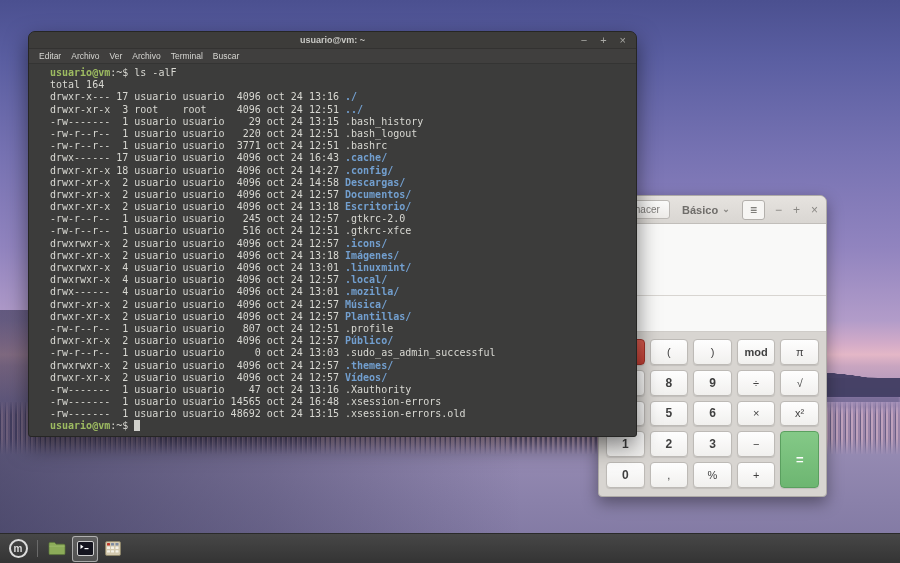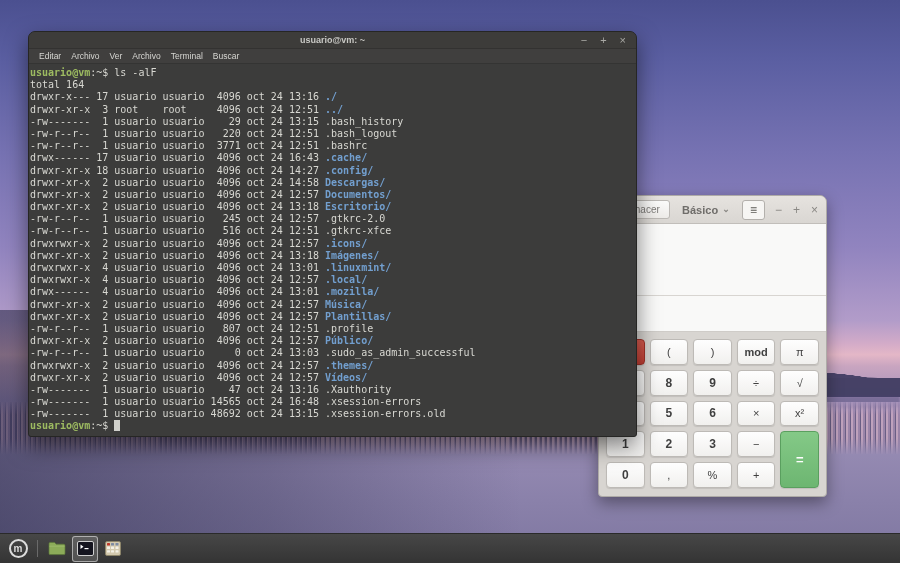--- a/index.html
+++ b/index.html
@@ -63,21 +63,21 @@
     box-shadow:0 9px 22px rgba(0,0,0,.5); }
   .term-titlebar { position:relative; height:17px; background:#3d3c3a;
     border-bottom:1px solid #333231; border-radius:6px 6px 0 0; }
   .term-title { position:absolute; left:0; right:0; top:3px; text-align:center;
     font-size:9px; font-weight:bold; color:#c8c8c4; }
   .term-controls { position:absolute; right:10px; top:2px; display:flex; gap:13px; }
   .term-controls span { color:#a9a9a5; font-size:11px; line-height:13px; }
   .term-menubar { height:15px; background:#403f3e; border-bottom:1px solid #343433;
     display:flex; align-items:center; padding-left:5px; }
   .tmenu { font-size:8.5px; color:#d6d6d2; padding:0 5px; }
-  .term-body { padding:3px 0 0 1px; font-family:"DejaVu Sans Mono", monospace;
+  .term-body { padding:3px 0 0 21px; font-family:"DejaVu Sans Mono", monospace;
     font-size:10px; line-height:12.2px; color:#d8d8d2; white-space:pre; }
   .term-line { height:12.2px; }
   .g { color:#9dbb61; font-weight:bold; }
   .dirname { color:#729fcf; font-weight:bold; }
   .cursor { display:inline-block; width:6px; height:11px; background:#d0d0cb; vertical-align:-2px; }
 
   
   .taskbar { position:absolute; left:0; bottom:0; width:100%; height:30px; z-index:5;
     background:linear-gradient(180deg,#474747,#343434); border-top:1px solid #2a2a2a;
     display:flex; align-items:center; padding:0 4px; }

